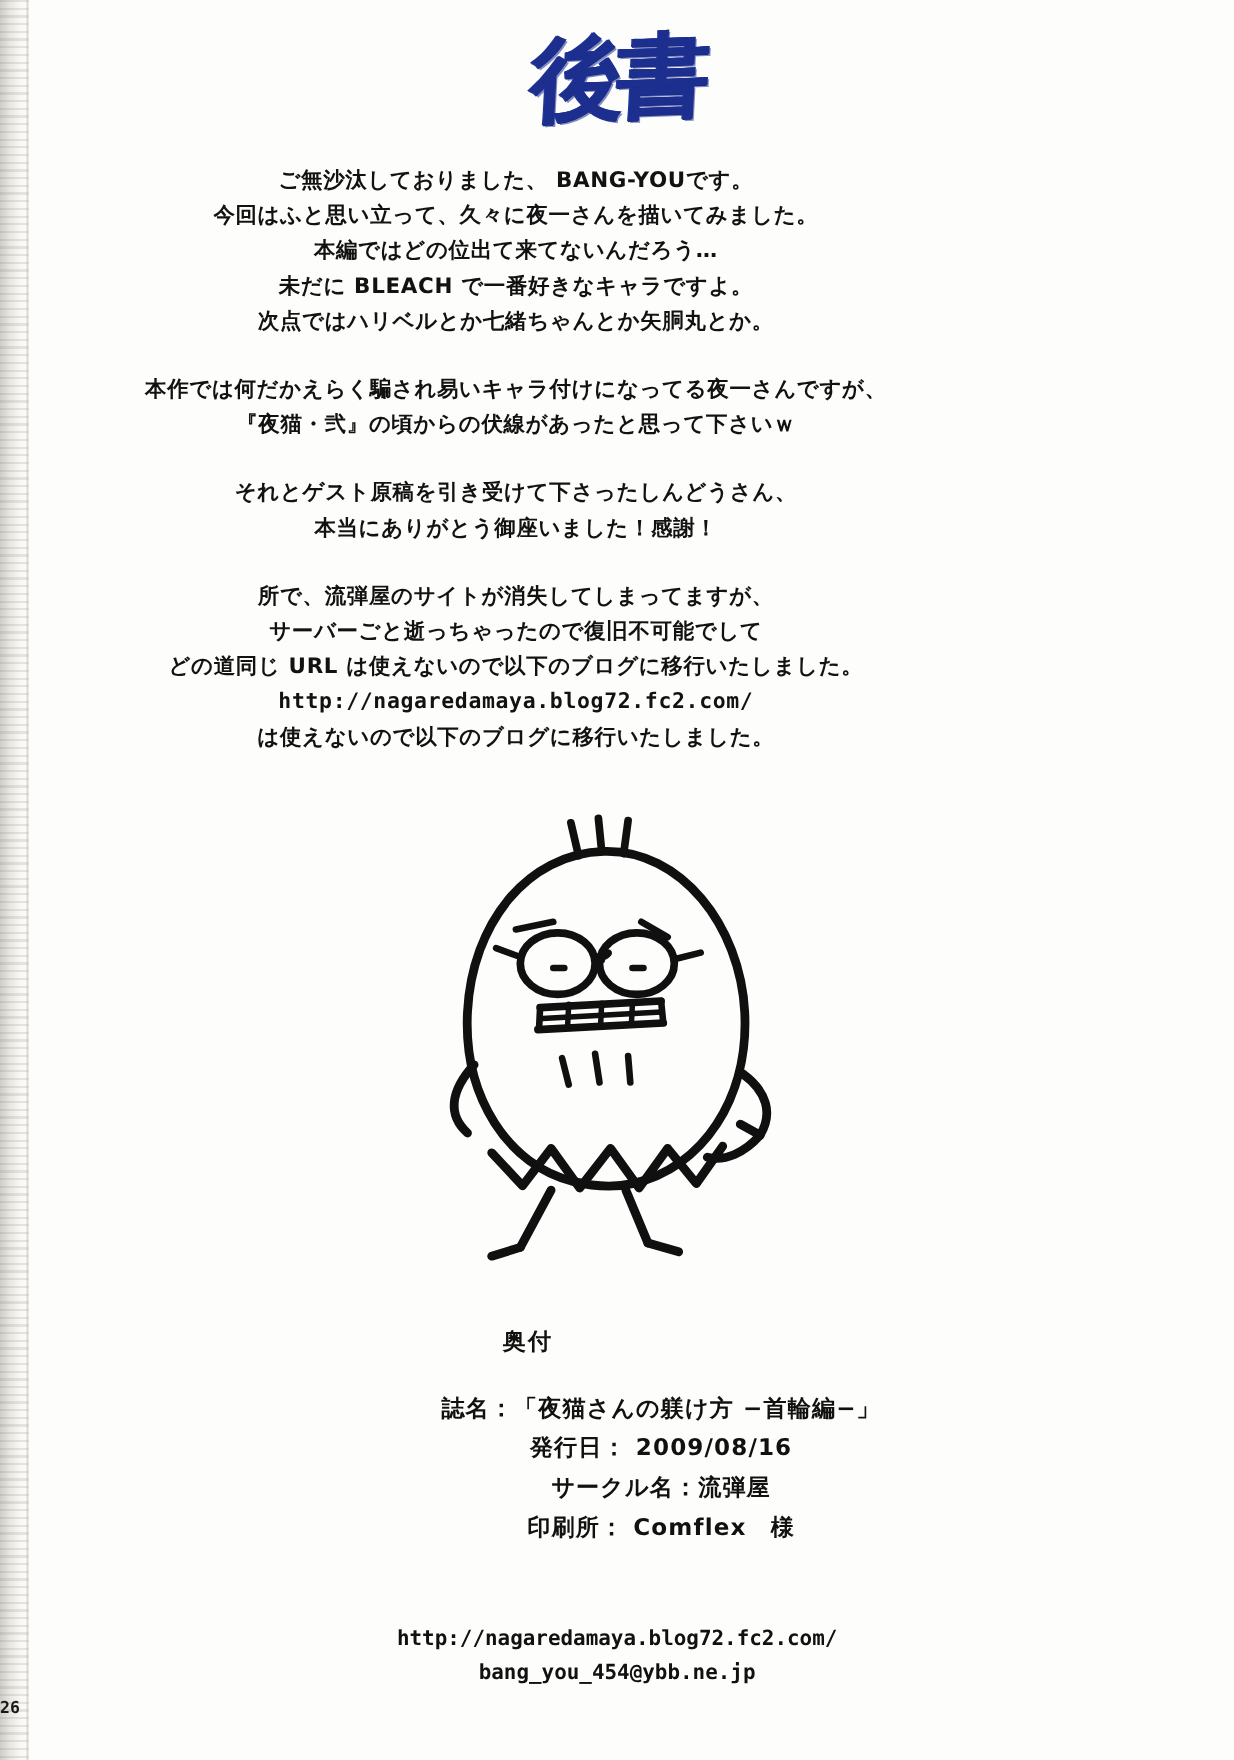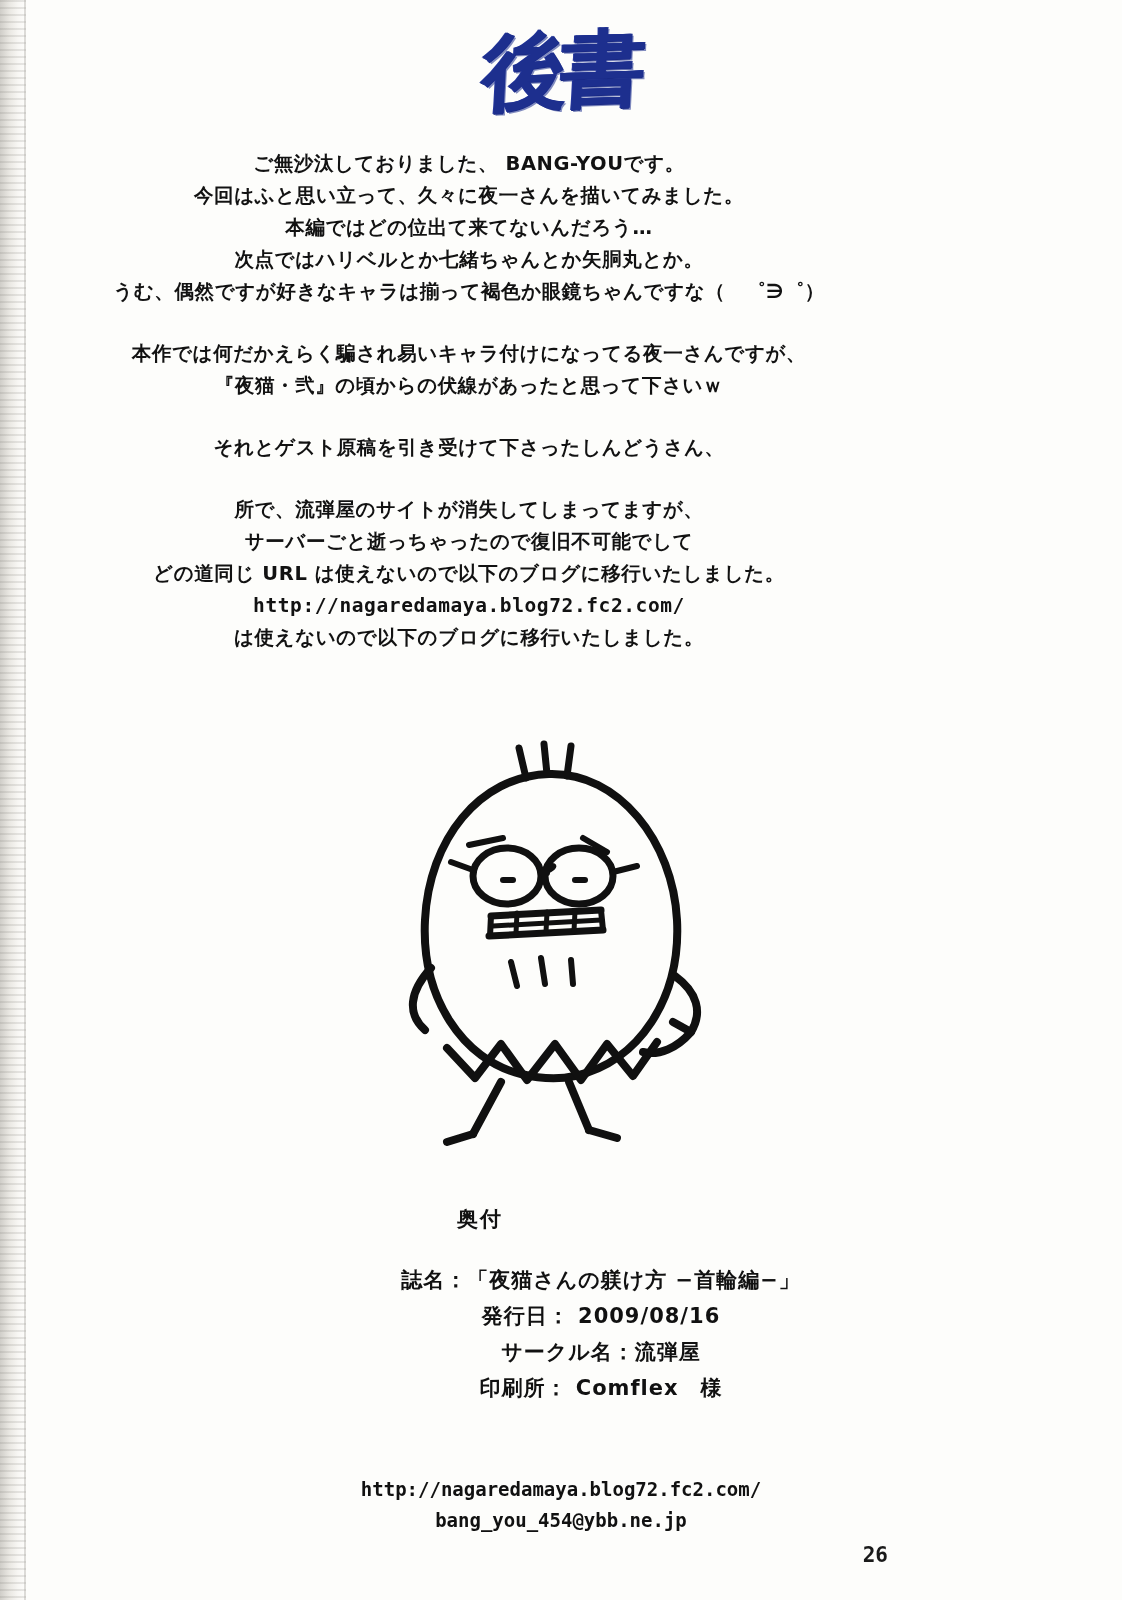--- a/index.html
+++ b/index.html
@@ -158,23 +158,23 @@
     font-weight: 700;
     letter-spacing: 0px;
     white-space: nowrap;
   }
 
   .page-number {
     position: absolute;
     left: 0;
     top: 1543px;
     width: 888px;
-    text-align: right;
+    text-align: left;
     font-family: "DejaVu Sans Mono", monospace;
-    font-size: 21px;
+    font-size: 15px;
     font-weight: 700;
     color: #1a1a1a;
   }
 </style>
 </head>
 <body>
 
 <div class="page">
 
   <div class="gutter"></div>
@@ -182,31 +182,32 @@
   <div class="gutter-edge"></div>
 
   <div class="title-wrap">
     <span class="title-kanji">後書</span>
   </div>
 
   <div class="afterword">
     <p>ご無沙汰しておりました、 BANG-YOUです。</p>
     <p>今回はふと思い立って、久々に夜一さんを描いてみました。</p>
     <p>本編ではどの位出て来てないんだろう…</p>
+    <p>未だに BLEACH で一番好きなキャラですよ。</p>
     <p>次点ではハリベルとか七緒ちゃんとか矢胴丸とか。</p>
-    <p>うむ、偶然ですが好きなキャラは揃って褐色か眼鏡ちゃんですな（　゜∋゜）</p>
 
     <div class="gap"></div>
 
     <p>本作では何だかえらく騙され易いキャラ付けになってる夜一さんですが、</p>
     <p>『夜猫・弐』の頃からの伏線があったと思って下さいｗ</p>
 
     <div class="gap"></div>
 
     <p>それとゲスト原稿を引き受けて下さったしんどうさん、</p>
+    <p>本当にありがとう御座いました！感謝！</p>
 
     <div class="gap"></div>
 
     <p>所で、流弾屋のサイトが消失してしまってますが、</p>
     <p>サーバーごと逝っちゃったので復旧不可能でして</p>
     <p>どの道同じ URL は使えないので以下のブログに移行いたしました。</p>
     <p class="mono">http://nagaredamaya.blog72.fc2.com/</p>
     <p>は使えないので以下のブログに移行いたしました。</p>
   </div>
 

